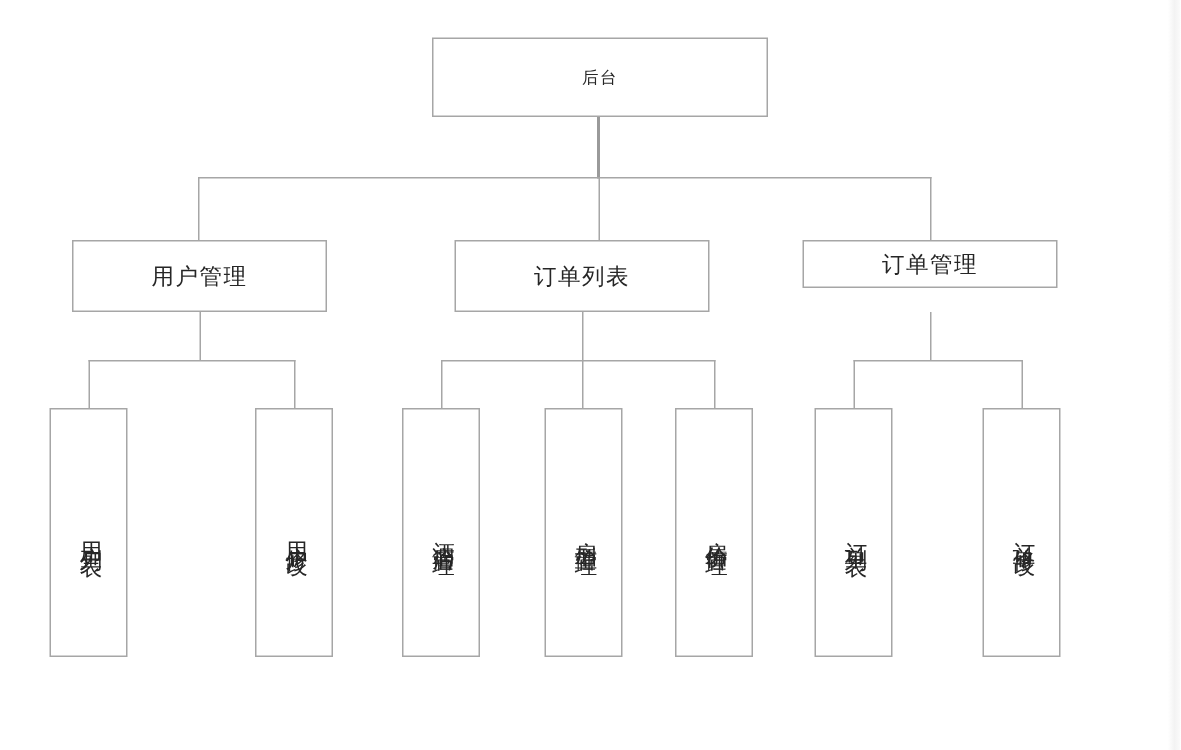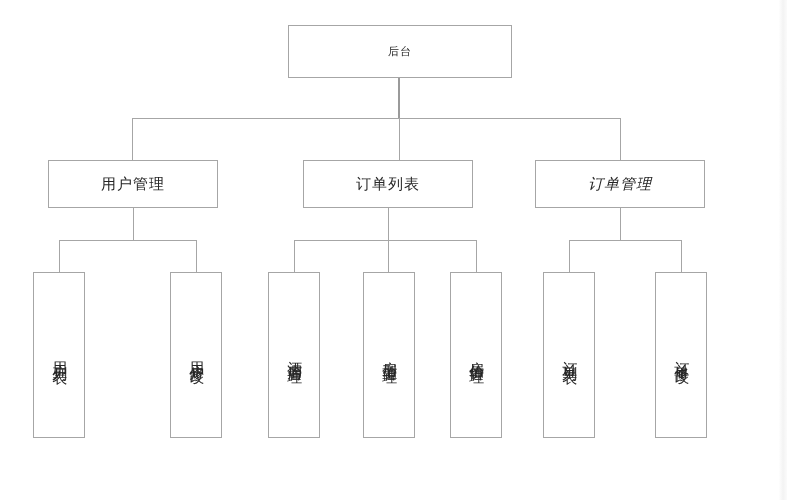--- a/index.html
+++ b/index.html
@@ -98,21 +98,21 @@
   </div>
 
   <div class="node level-1" style="left:48px; top:160px; width:170px; height:48px;">
     <span>用户管理</span>
   </div>
 
   <div class="node level-1" style="left:303px; top:160px; width:170px; height:48px;">
     <span>订单列表</span>
   </div>
 
-  <div class="node level-1" style="left:535px; top:160px; width:170px; height:48px;font-style:italic;">
+  <div class="node level-1" style="left:535px; top:160px; width:170px; height:32px;">
     <span>订单管理</span>
   </div>
 
   <div class="node leaf" style="left:33px; top:272px; width:52px; height:166px;">
     <span class="vtext">用户列表</span>
   </div>
   <div class="node leaf" style="left:170px; top:272px; width:52px; height:166px;">
     <span class="vtext">用户修改</span>
   </div>
 

